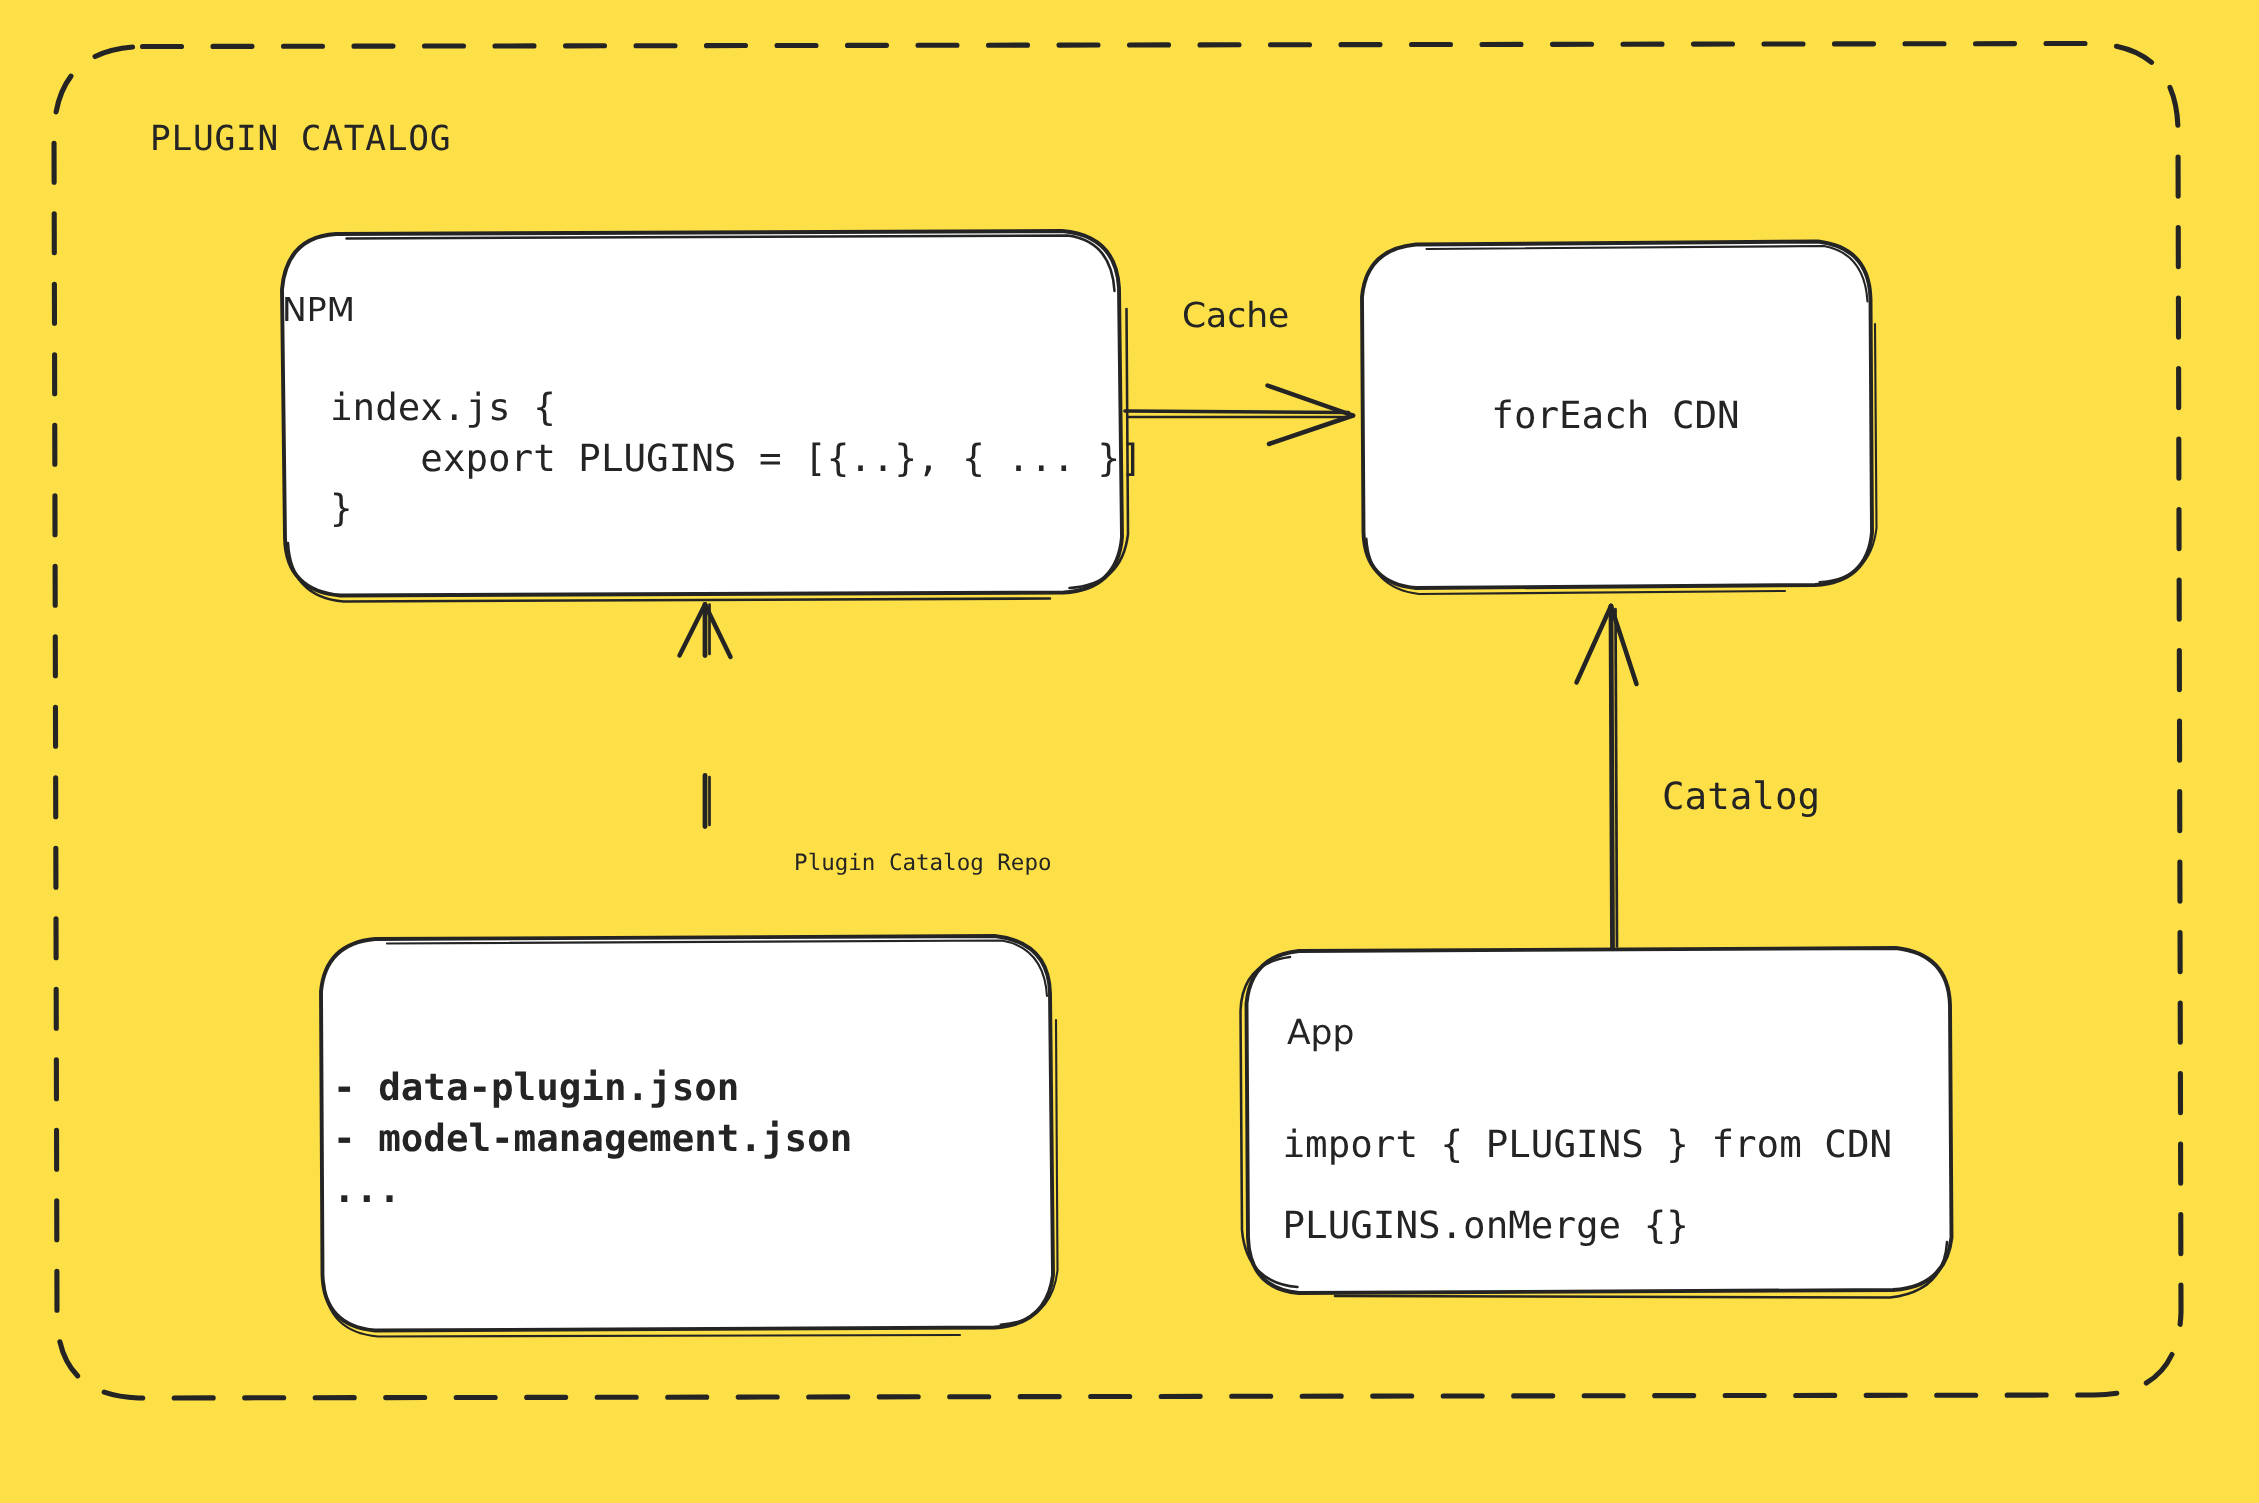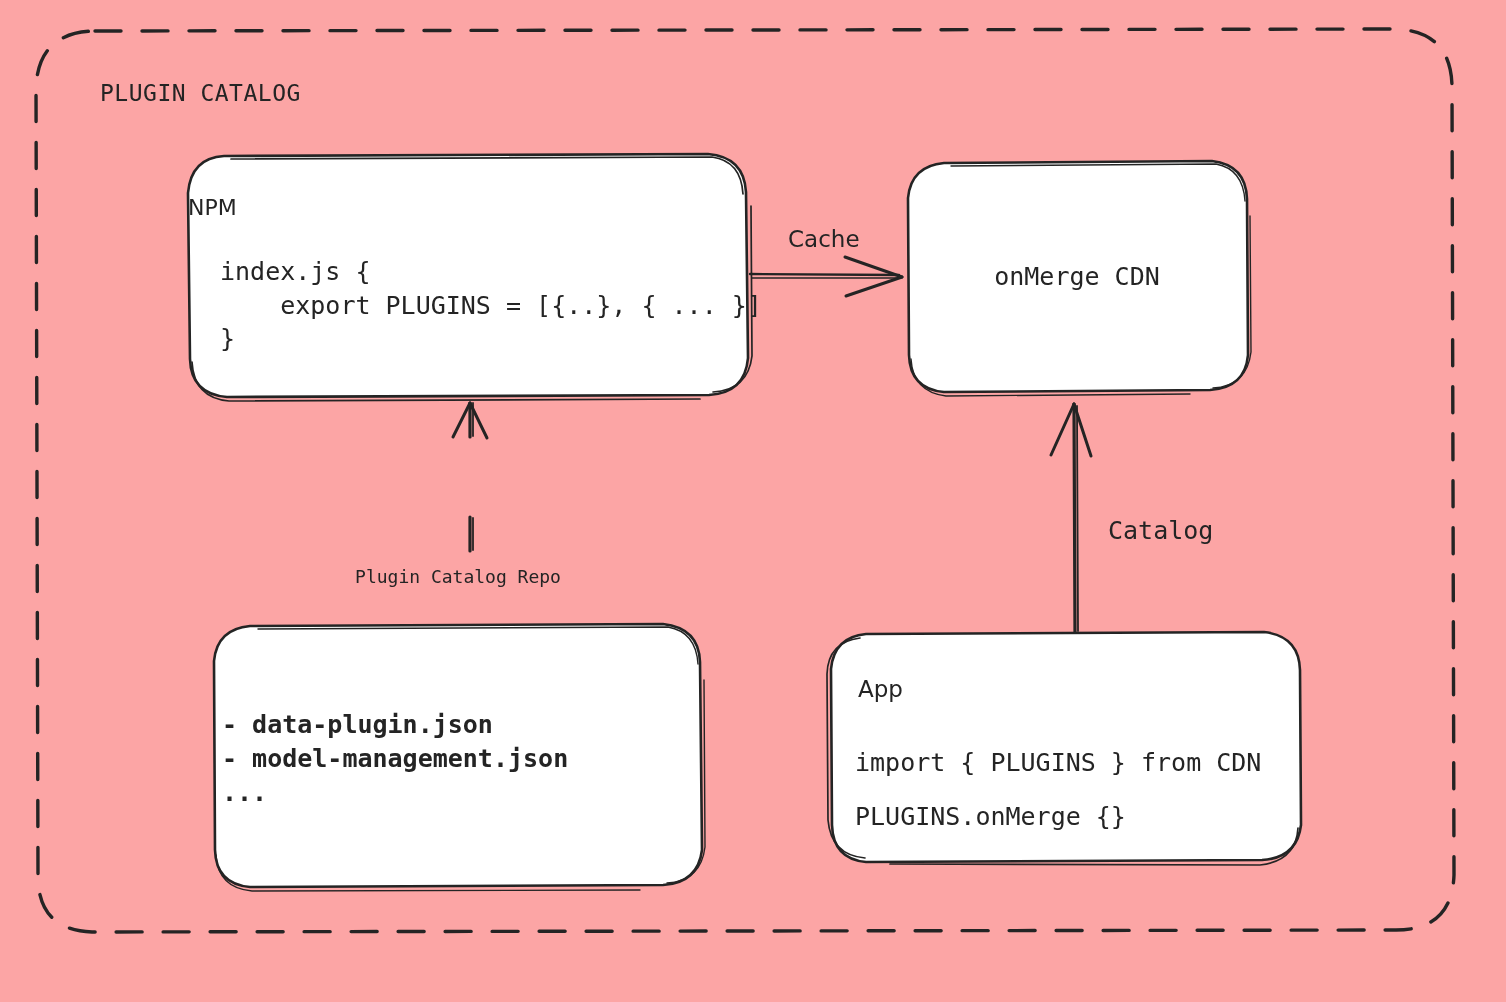--- a/index.html
+++ b/index.html
@@ -4,21 +4,21 @@
 <style>
   html, body {
     margin: 0;
     padding: 0;
     background: #ffffff;
   }
   #stage {
     position: relative;
     width: 1506px;
     height: 1002px;
-    background: #fca5a5;
+    background: #fde047;
     overflow: hidden;
     font-family: "DejaVu Sans Mono", monospace;
   }
   #sketch {
     position: absolute;
     left: 0;
     top: 0;
     width: 1506px;
     height: 1002px;
   }
@@ -65,40 +65,39 @@
     width: 338px;
     text-align: center;
     font-size: 25px;
   }
 
   
   #cache-label {
     left: 788px;
     top: 200px;
     font-size: 23px;
-    margin-top: 28px;
   }
 
   
   #build-label {
     left: 373px;
     top: 448px;
     width: 196px;
     text-align: center;
     font-size: 23px;
     line-height: 1.38;
   }
 
   
   #repo-title {
     left: 215px;
     top: 568px;
     width: 486px;
-    text-align: center;
-    font-size: 18px;
+    text-align: right;
+    font-size: 15px;
   }
 
   
   #repo-files {
     left: 222px;
     top: 708px;
     font-size: 25px;
     line-height: 1.36;
     font-weight: bold;
   }
@@ -190,21 +189,21 @@
   </svg>
 
   <div class="txt mono" id="frame-title">PLUGIN CATALOG</div>
 
   <div class="txt sans" id="npm-title">NPM</div>
 
   <div class="txt mono" id="npm-code"><span>index.js {</span>
 <span>    export PLUGINS = [{..}, { ... }]</span>
 <span>}</span></div>
 
-  <div class="txt mono" id="cdn-title">onMerge CDN</div>
+  <div class="txt mono" id="cdn-title">forEach CDN</div>
 
   <div class="txt sans" id="cache-label">Cache</div>
 
 
   <div class="txt mono" id="repo-title">Plugin Catalog Repo</div>
 
   <div class="txt mono" id="repo-files"><span>- data-plugin.json</span>
 <span>- model-management.json</span>
 <span>...</span></div>
 

